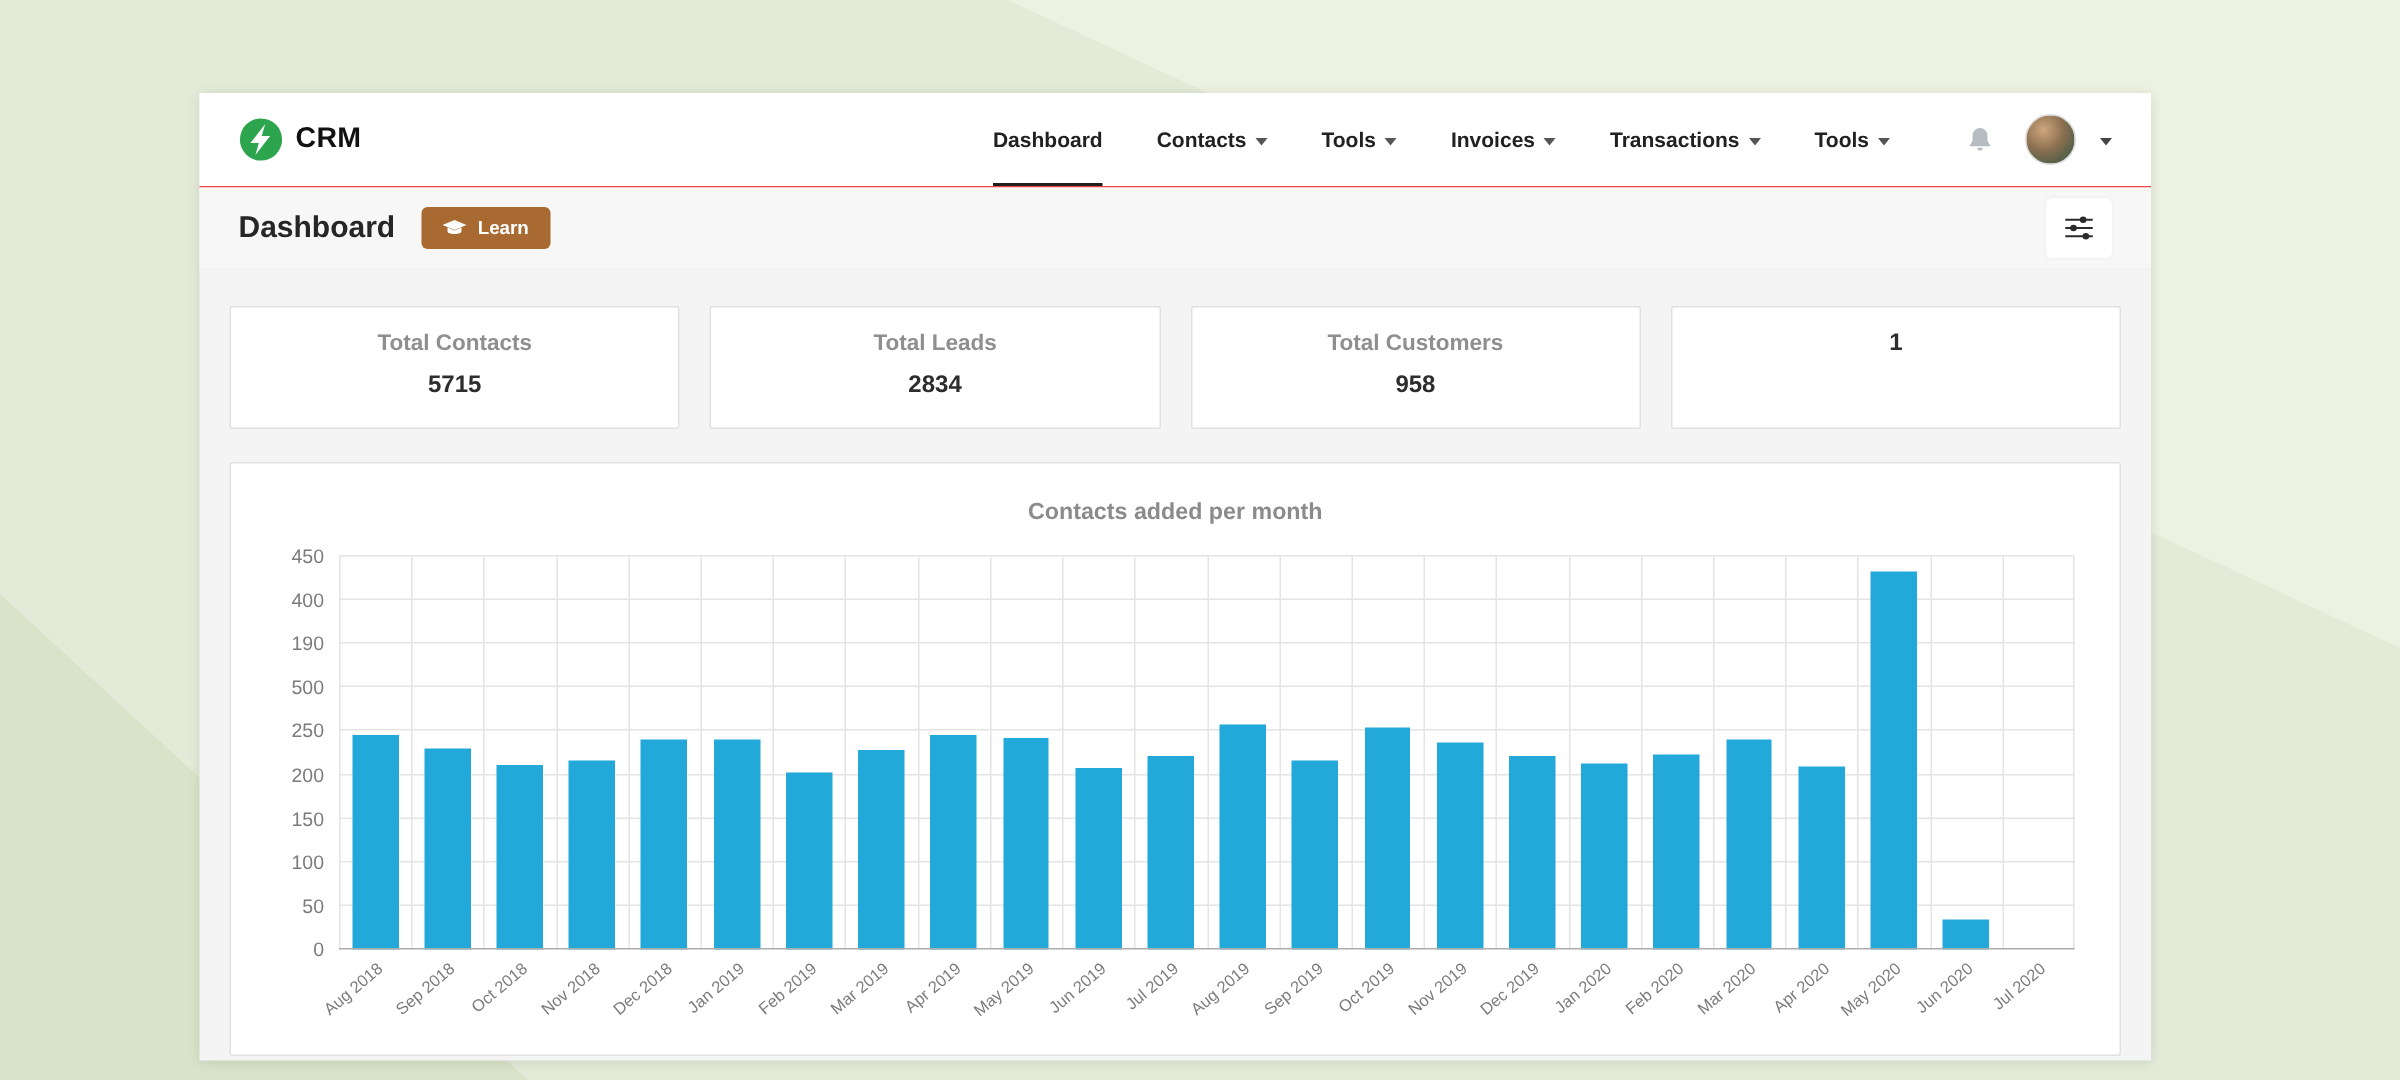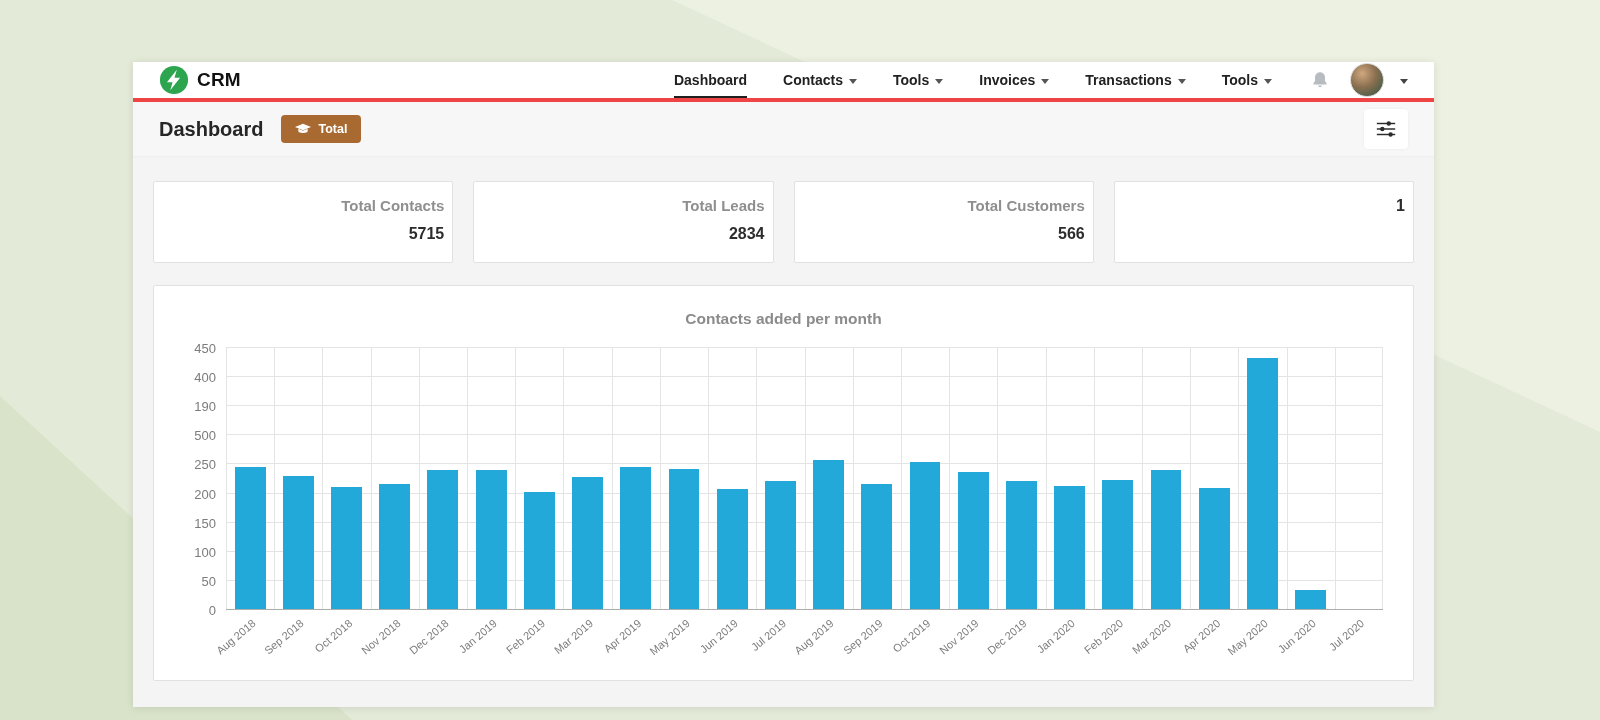--- a/index.html
+++ b/index.html
@@ -13,22 +13,22 @@
   .bg-tri-top { background:#ecf1e2; clip-path: polygon(42% 0, 100% 0, 100% 60%); }
   .bg-tri-bottom { background:#d9e3c9; clip-path: polygon(0 55%, 22% 100%, 0 100%); }
 
   .app {
     position:absolute; left:133px; top:62px; width:1301px; height:645px;
     background:#f4f4f4; box-shadow: 0 1px 8px rgba(0,0,0,0.10);
   }
 
   
   .navbar {
-    height:40px; background:#fff; border-bottom:4px solid #ef4444;
-    display:flex; align-items:stretch; padding:0 26px;
+    height:63px; background:#fff; border-bottom:1px solid #ef4444;
+    display:flex; align-items:stretch; padding:0 26px;gap:12px;
   }
   .brand { display:flex; align-items:center; gap:8px; cursor:pointer; }
   .brand svg { width:30px; height:30px; display:block; }
   .brand-text { font-size:19px; font-weight:800; color:#111; letter-spacing:0.2px; }
   .nav-items { list-style:none; margin-left:auto; display:flex; align-items:stretch; gap:36px; }
   .nav-item {
     display:flex; align-items:center; gap:6px; font-size:14px; font-weight:600;
     color:#212121; cursor:pointer; border-bottom:2px solid transparent; padding-top:2px;
   }
   .nav-item.active { font-weight:700; border-bottom-color:#1f1f1f; }
@@ -63,21 +63,21 @@
     display:flex; align-items:center; justify-content:center; cursor:pointer;
     box-shadow:0 0 3px rgba(0,0,0,0.06);
   }
   .filter-btn svg { width:22px; height:20px; }
 
   
   .content { padding:24px 20px 20px; }
   .stats-row { display:grid; grid-template-columns:repeat(4,1fr); gap:20px; margin-bottom:22px; }
   .stat-card {
     background:#fff; border:1px solid #e1e1e1; border-radius:2px;
-    text-align:right; padding:15px 8px 19px;
+    text-align:center; padding:15px 8px 19px;
   }
   .stat-label { color:#8f8f8f; font-size:15px; font-weight:700; margin-bottom:11px; }
   .stat-value { color:#2d2d2d; font-size:16px; font-weight:600; }
 
   
   .chart-card { background:#fff; border:1px solid #e1e1e1; border-radius:2px; padding:24px 30px 8px; }
   .chart-title { text-align:center; color:#8b8b8b; font-size:15.5px; font-weight:700; margin-bottom:20px; }
   .chart-body { display:flex; }
   .y-axis { flex:none; width:42px; position:relative; height:262px; }
   .y-label { position:absolute; right:10px; transform:translateY(50%); font-size:13px; color:#7c7c7c; }
@@ -154,21 +154,21 @@
     </div>
   </nav>
 
   <div class="page-header">
     <h1 class="page-title">Dashboard</h1>
     <button class="learn-btn">
       <svg viewBox="0 0 24 16">
           <polygon points="12,0 24,5 12,10 0,5" fill="#fff"></polygon>
           <path d="M5 7.5v4c0 1.4 3.1 2.5 7 2.5s7-1.1 7-2.5v-4l-7 3z" fill="#fff"></path>
         </svg>
-      <span>Total</span>
+      <span>Learn</span>
     </button>
     <button class="filter-btn">
       <svg viewBox="0 0 24 20">
         <line x1="2" y1="4" x2="22" y2="4" stroke="#2b2b2b" stroke-width="1.6"></line>
         <line x1="2" y1="10" x2="22" y2="10" stroke="#2b2b2b" stroke-width="1.6"></line>
         <line x1="2" y1="16" x2="22" y2="16" stroke="#2b2b2b" stroke-width="1.6"></line>
         <circle cx="15" cy="4" r="2.4" fill="#2b2b2b"></circle>
         <circle cx="8" cy="10" r="2.4" fill="#2b2b2b"></circle>
         <circle cx="17" cy="16" r="2.4" fill="#2b2b2b"></circle>
       </svg>
@@ -181,21 +181,21 @@
       <div class="stat-card">
         <div class="stat-label">Total Contacts</div>
         <div class="stat-value">5715</div>
       </div>
       <div class="stat-card">
         <div class="stat-label">Total Leads</div>
         <div class="stat-value">2834</div>
       </div>
       <div class="stat-card">
         <div class="stat-label">Total Customers</div>
-        <div class="stat-value">566</div>
+        <div class="stat-value">958</div>
       </div>
       <div class="stat-card">
         <div class="stat-value">1</div>
       </div>
     </div>
 
     <div class="chart-card">
       <div class="chart-title">Contacts added per month</div>
       <div class="chart-body">
         <div class="y-axis">

